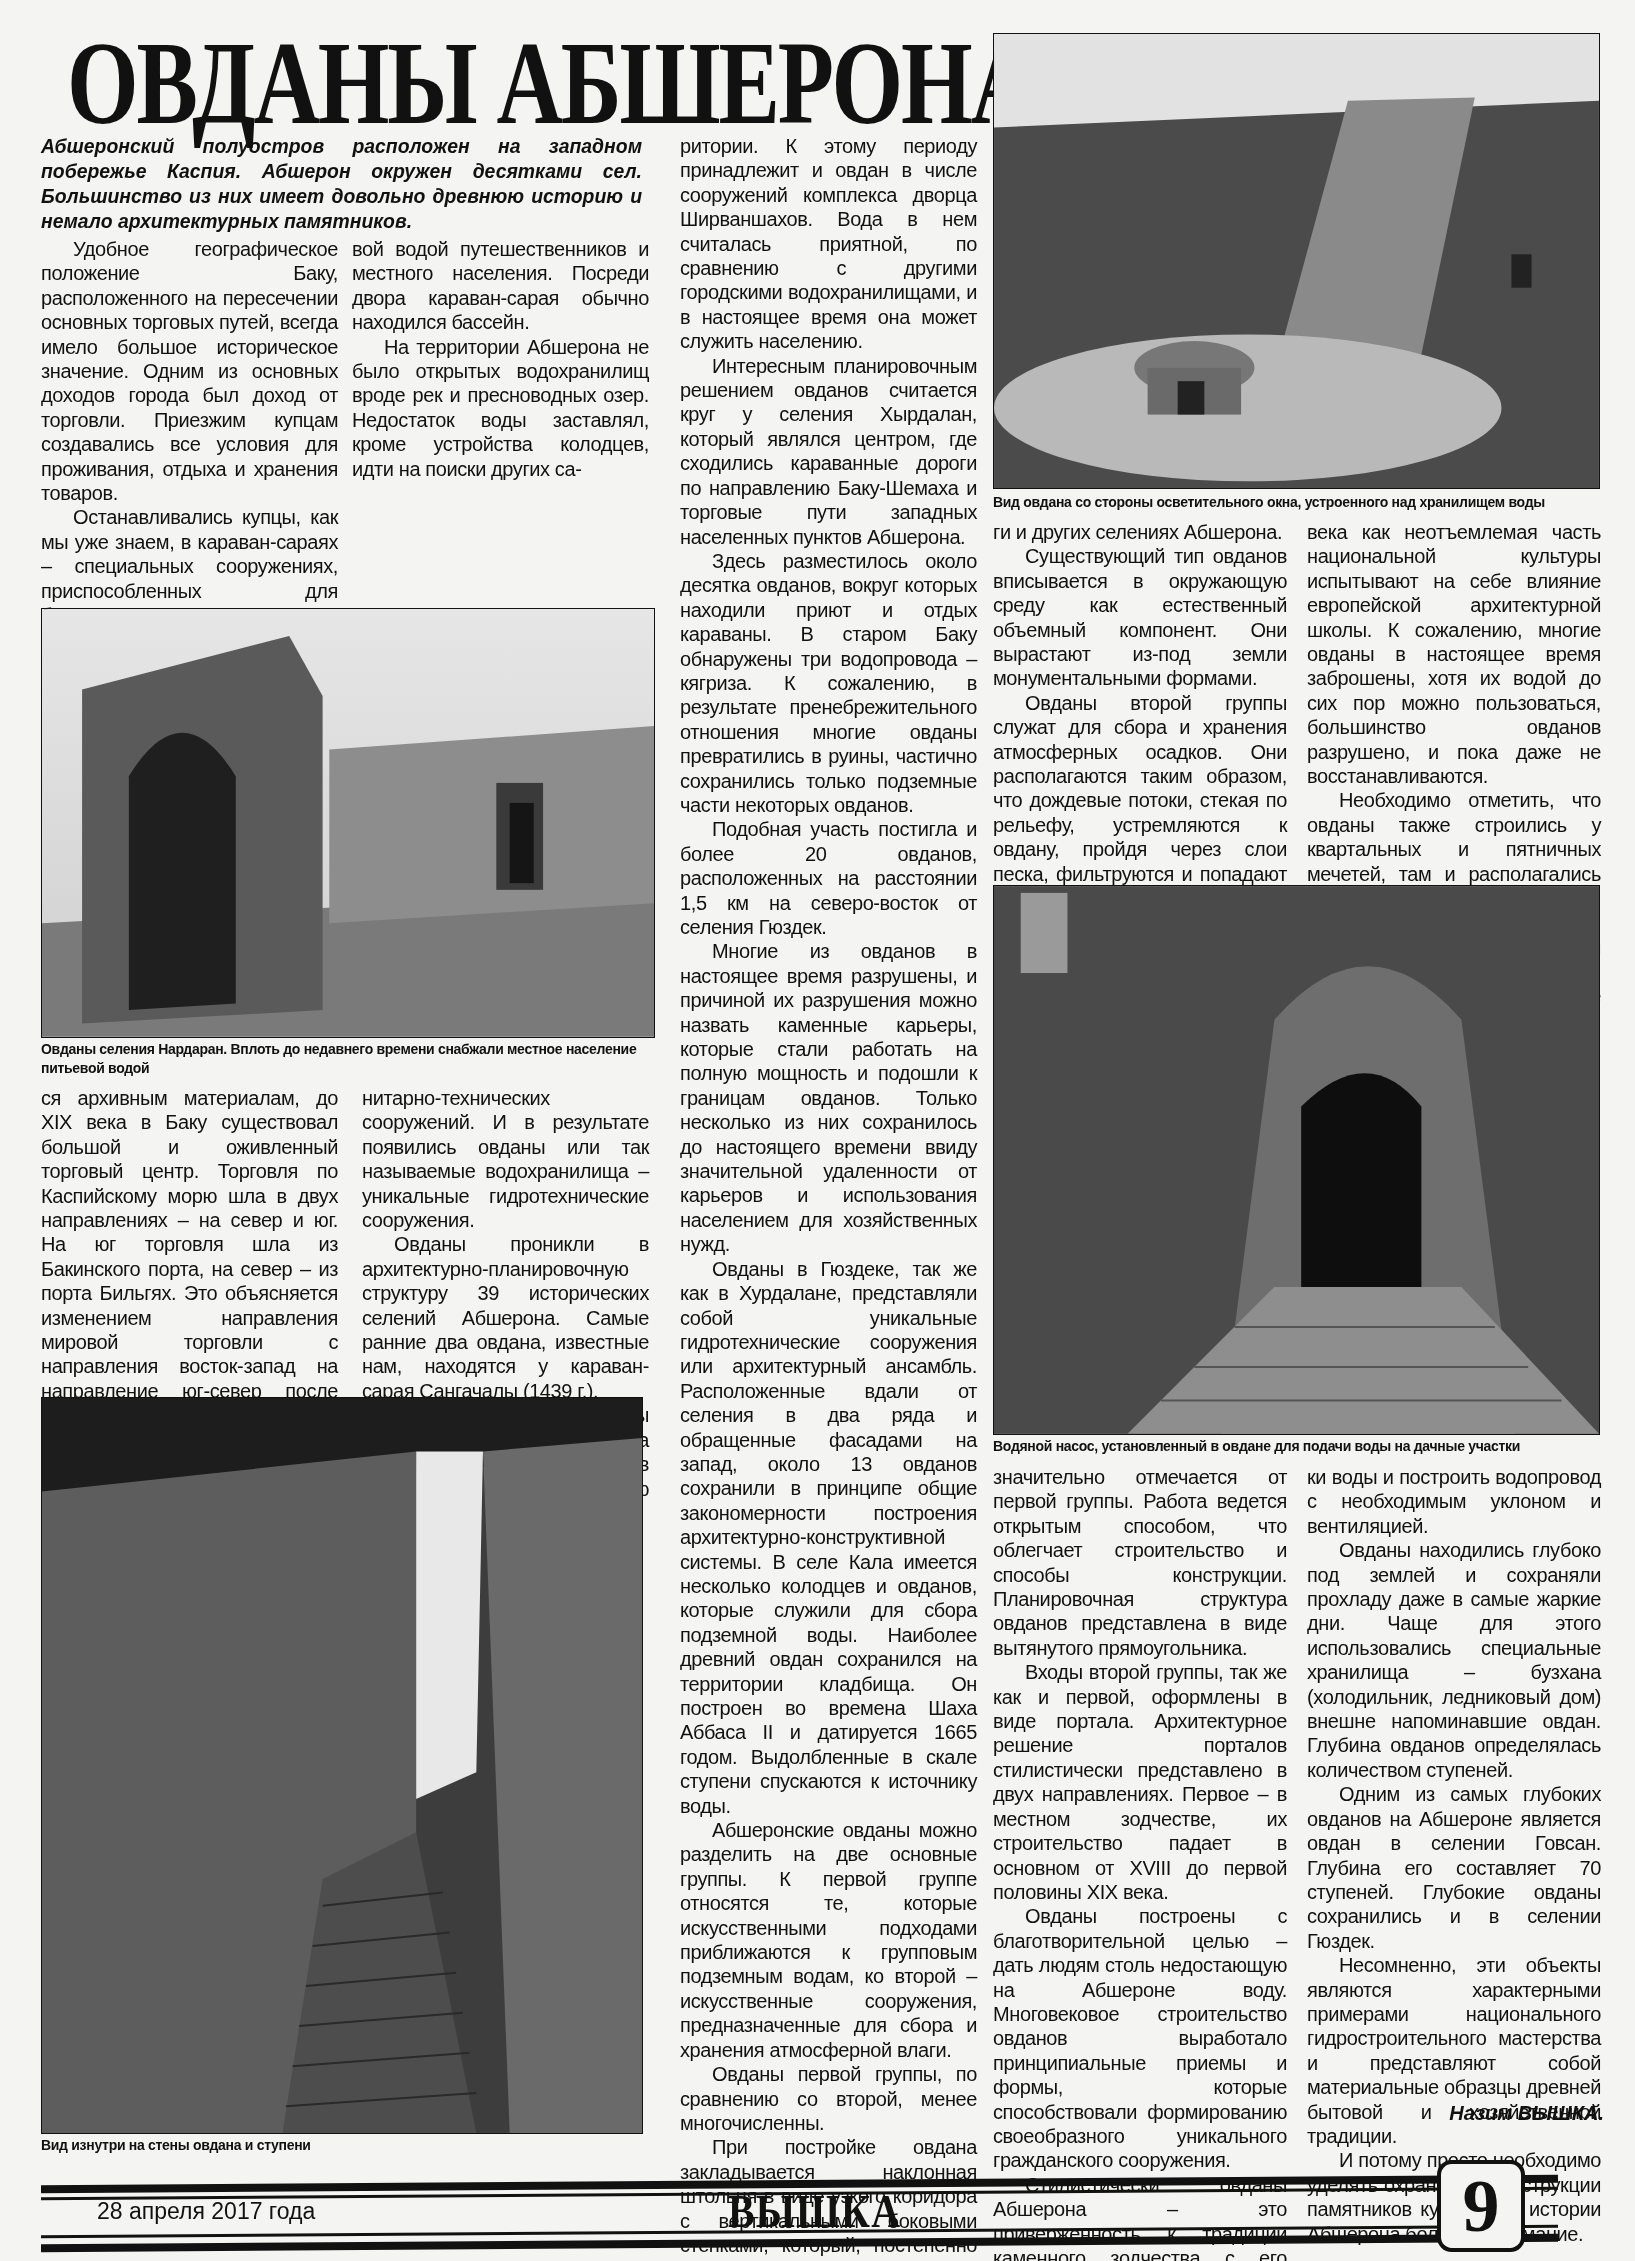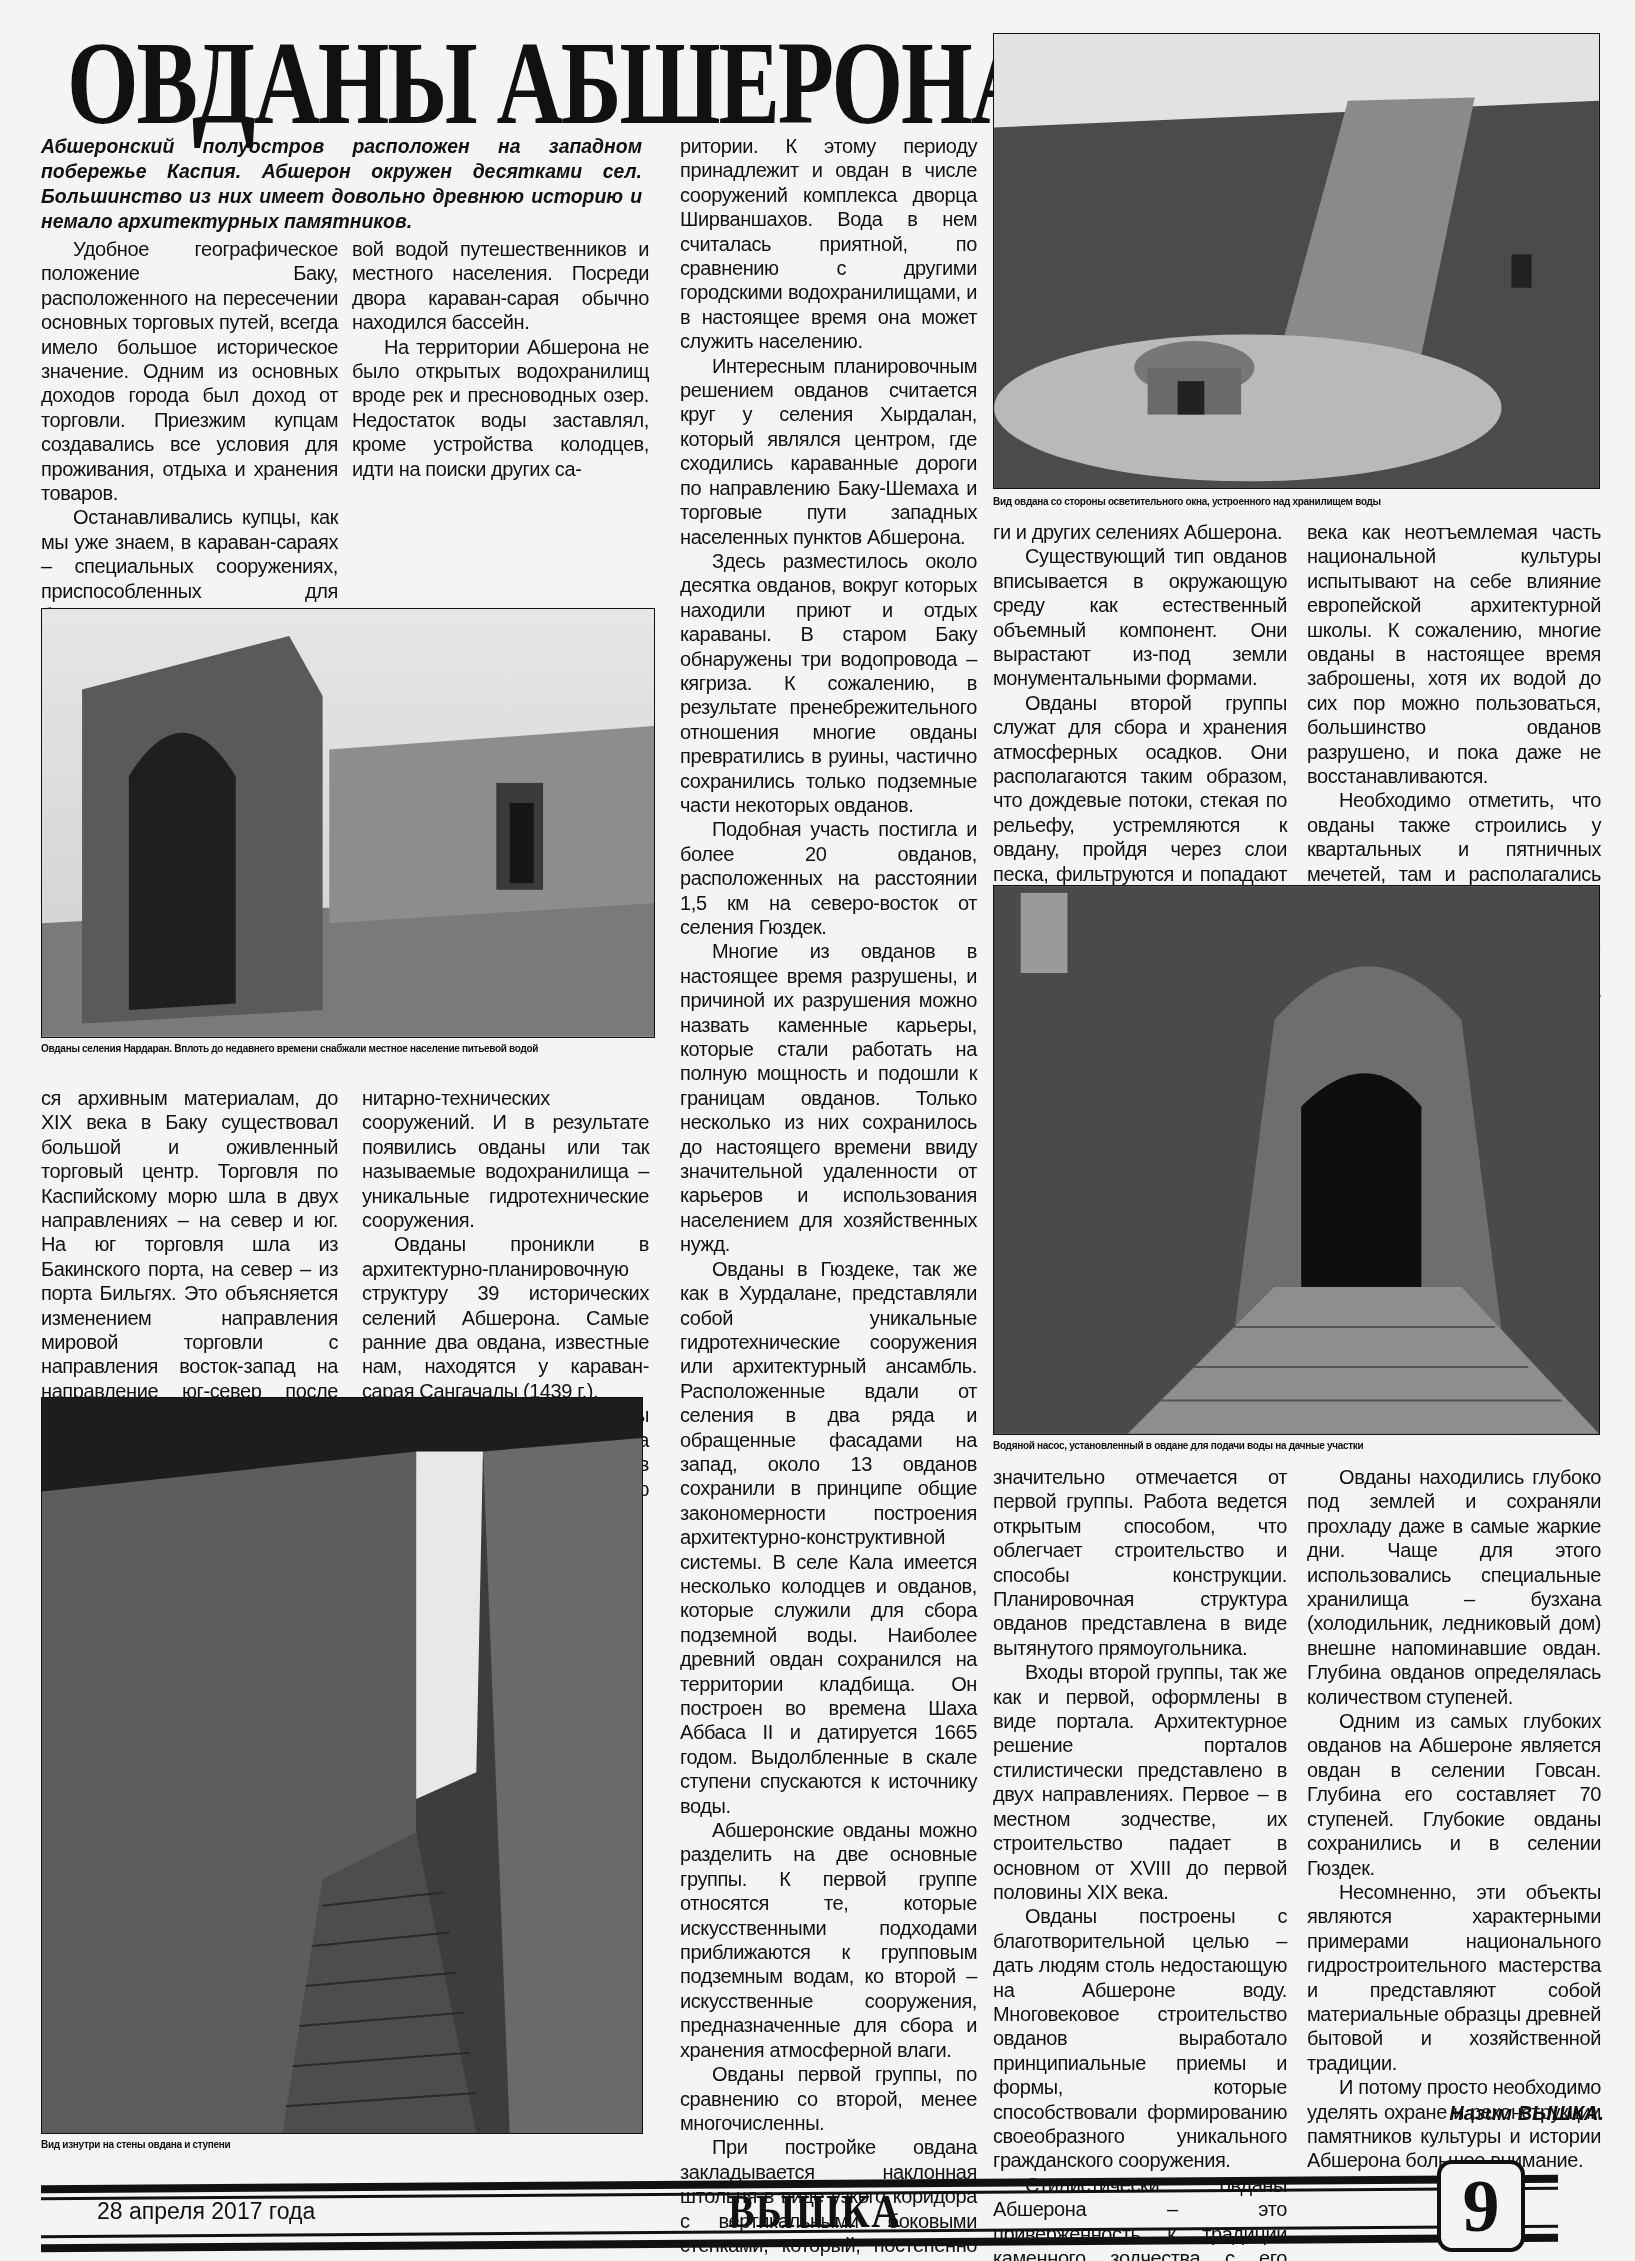--- a/index.html
+++ b/index.html
@@ -23,21 +23,21 @@
   .col {
     font-size:20px; line-height:24.4px; text-align:justify;
     letter-spacing:-0.4px;
   }
   .col p { margin:0; text-indent:32px; }
   .col p.cont { text-indent:0; }
   .photo {
     border:1.3px solid #111; overflow:hidden;
   }
   .caption {
-    font-weight:bold; font-size:10px; line-height:18.7px; letter-spacing:-0.3px;
+    font-weight:bold; font-size:14px; line-height:18.7px; letter-spacing:-0.3px;
   }
   .signature { font-style:italic; font-weight:bold; font-size:20px; text-align:right; }
   .footer-band { left:41px; width:1517px; background:#111; }
   .date { left:97px; top:2198px; font-size:23px; }
   .masthead {
     left:728px; top:2184px; font-family:"Liberation Serif", serif; font-weight:bold;
     font-size:47px; letter-spacing:1.3px; transform:scaleX(0.85); transform-origin:left top;
   }
   .pagenum {
     left:1437px; top:2160px; width:80px; height:84px; border:4px solid #111; border-radius:14.7px;
@@ -166,20 +166,21 @@
 </div>
 <div class="abs caption" style="left:993px; top:1437px; width:608px;">Водяной насос, установленный в овдане для подачи воды на дачные участки</div>
 
 <div class="abs col" style="left:993px; top:1465px; width:294px;">
     <p class="cont">значительно отмечается от первой группы. Работа ведется открытым способом, что облегчает строительство и способы конструкции. Планировочная структура овданов представлена в виде вытянутого прямоугольника.</p>
     <p>Входы второй группы, так же как и первой, оформлены в виде портала. Архитектурное решение порталов стилистически представлено в двух направлениях. Первое – в местном зодчестве, их строительство падает в основном от XVIII до первой половины XIX века.</p>
     <p>Овданы построены с благотворительной целью – дать людям столь недостающую на Абшероне воду. Многовековое строительство овданов выработало принципиальные приемы и формы, которые способствовали формированию своеобразного уникального гражданского сооружения.</p>
     <p>Стилистически овданы Абшерона – это приверженность к традиции каменного зодчества с его скупными, но выразительными приемами.</p>
   </div>
 <div class="abs col" style="left:1307px; top:1465px; width:294px;">
+    <p class="cont">ки воды и построить водопровод с необходимым уклоном и вентиляцией.</p>
     <p>Овданы находились глубоко под землей и сохраняли прохладу даже в самые жаркие дни. Чаще для этого использовались специальные хранилища – бузхана (холодильник, ледниковый дом) внешне напоминавшие овдан. Глубина овданов определялась количеством ступеней.</p>
     <p>Одним из самых глубоких овданов на Абшероне является овдан в селении Говсан. Глубина его составляет 70 ступеней. Глубокие овданы сохранились и в селении Гюздек.</p>
     <p>Несомненно, эти объекты являются характерными примерами национального гидростроительного мастерства и представляют собой материальные образцы древней бытовой и хозяйственной традиции.</p>
     <p>И потому просто необходимо уделять охране и реконструкции памятников культуры и истории Абшерона большое внимание.</p>
   </div>
 
 <div class="abs signature" style="left:1307px; top:2102px; width:297px;">Назим ВЫШКА.</div>
 
 <div class="abs footer-band" style="top:2180px; height:8px; transform:rotate(-0.4deg);"></div>
 <div class="abs footer-band" style="top:2192px; height:2.7px; transform:rotate(-0.4deg);"></div>

